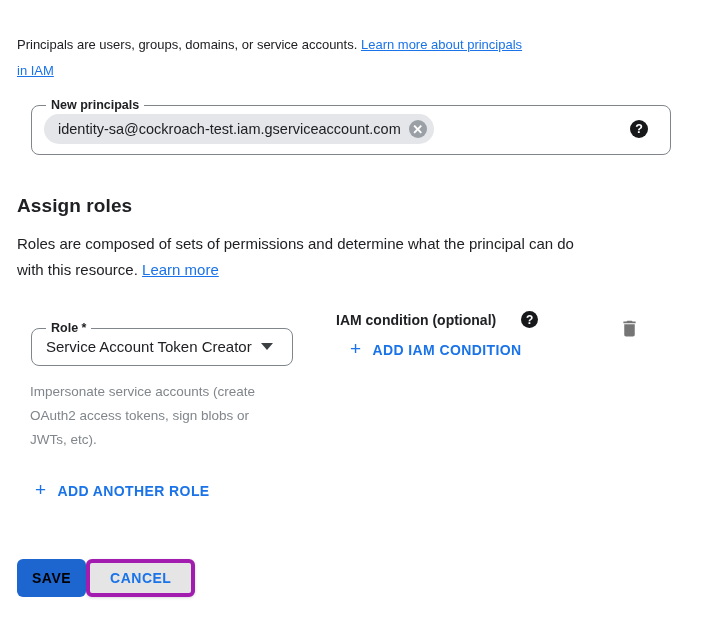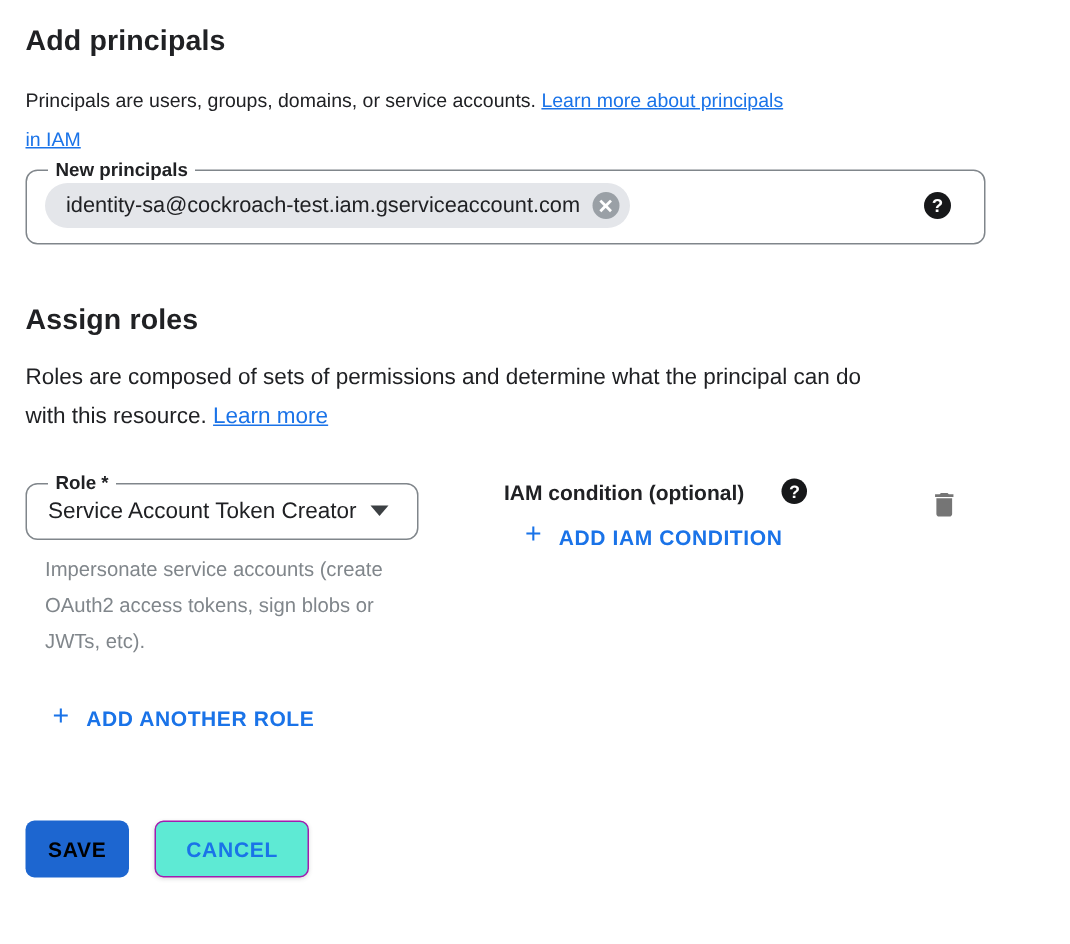--- a/index.html
+++ b/index.html
@@ -19,21 +19,21 @@
   }
   .intro {
     font-size: 13px; line-height: 26px;
     margin: 15px 0 0; max-width: 660px;
   }
   a.link { color: #1a73e8; text-decoration: underline; cursor: pointer; }
 
   
   fieldset.field {
     border: 1px solid #80868b; border-radius: 8px;
-    margin: 0; padding: 0 12px 10px;
+    margin: 14px; padding: 0 12px 10px;
   }
   fieldset.field legend {
     font-size: 12.5px; font-weight: 700; color: #202124;
     padding: 0 5px; margin-left: 2px; line-height: 14px;
   }
   .principals-fieldset { width: 640px; margin-top: 13px; padding-bottom: 26px; }
 
   .chip-row { display: flex; align-items: center; margin-top: 2px; gap: 16px; }
   .chip {
     display: inline-flex; align-items: center;
@@ -105,31 +105,30 @@
   .actions { display: flex; align-items: center; margin-top: 59px; }
   .btn {
     height: 38px; border-radius: 6px; cursor: pointer;
     font-family: "Liberation Sans", sans-serif;
     font-size: 14px; font-weight: 700; letter-spacing: .5px;
   }
   .btn-primary {
     background: #1d66d0; color: #000000; border: none; padding: 0 15px;
   }
   .btn-secondary {
-    background: #5eead4; color: #1a73e8;
-    border: 1px solid #a21caf; padding: 0 20px; margin-left: 17px;
+    background: #e5e5e5; color: #1a73e8;
+    border: 4px solid #a21caf; padding: 0 20px; 
     box-shadow: 0 1px 3px rgba(60,64,67,.18);
   }
 </style>
 </head>
 <body>
 
 <div class="container">
 
-  <h1 class="page-title">Add principals</h1>
 
   <p class="intro"><span>Principals are users, groups, domains, or service accounts. </span><a class="link"><span>Learn more about principals</span><br><span>in IAM</span></a></p>
 
   <fieldset class="field principals-fieldset">
     <legend>New principals</legend>
     <div class="chip-row">
       <span class="chip">
         <span>identity-sa@cockroach-test.iam.gserviceaccount.com</span>
         <span class="chip-close">✕</span>
       </span>

